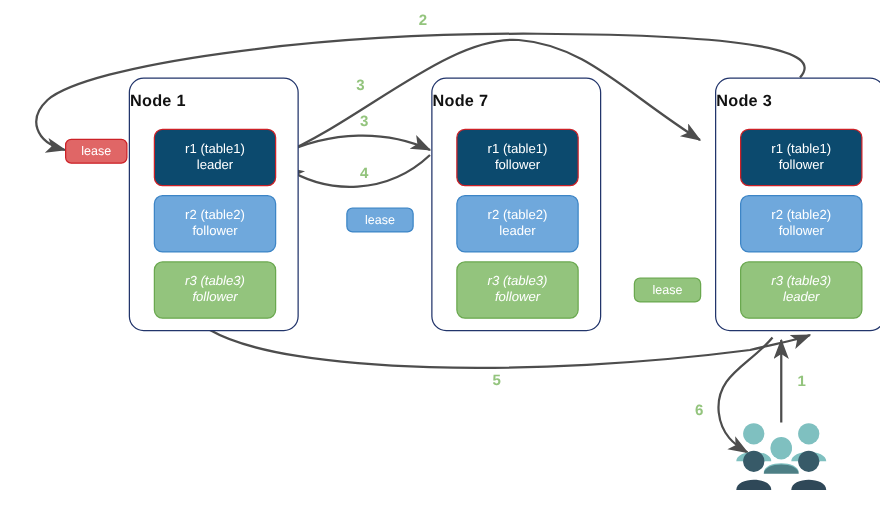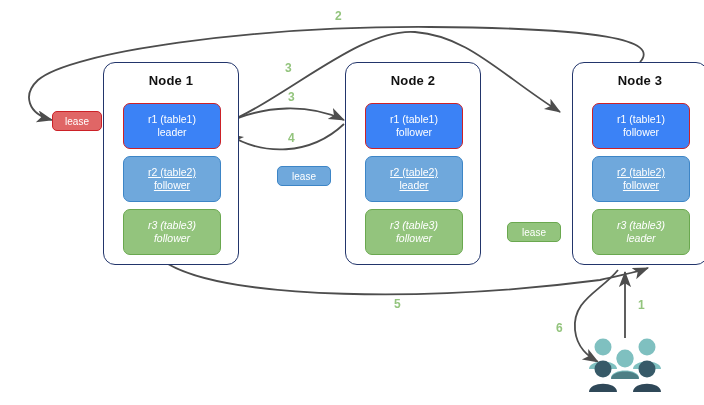--- a/index.html
+++ b/index.html
@@ -24,21 +24,20 @@
     pointer-events: none;
   }
   .node {
     position: absolute;
     box-sizing: border-box;
     border: 1.6px solid #22356b;
     border-radius: 12px;
     background: #ffffff;
   }
   .node-title {
-    text-align: center;
     font-size: 13px;
     font-weight: bold;
     color: #111111;
     margin-top: 10px;
     letter-spacing: .2px;
   }
   .replica {
     position: absolute;
     left: 19px;
     width: 98px;
@@ -47,22 +46,22 @@
     border-radius: 7px;
     display: flex;
     flex-direction: column;
     align-items: center;
     justify-content: center;
     color: #ffffff;
     font-size: 10.5px;
     line-height: 13px;
     text-align: center;
   }
-  .rep-red   { background: #3b82f6; border: 1.5px solid #cc2127; }
-  .rep-blue  { background: #6fa8dc; border: 1.5px solid #3d85c6; text-decoration: underline; }
+  .rep-red   { background: #0c4a6e; border: 1.5px solid #cc2127; }
+  .rep-blue  { background: #6fa8dc; border: 1.5px solid #3d85c6; }
   .rep-green { background: #93c47d; border: 1.5px solid #6aa84f; font-style: italic; }
   .lease {
     position: absolute;
     box-sizing: border-box;
     border-radius: 5px;
     color: #ffffff;
     font-size: 10px;
     display: flex;
     align-items: center;
     justify-content: center;
@@ -123,21 +122,21 @@
       <span>r2 (table2)</span>
       <span>follower</span>
     </div>
     <div class="replica rep-green" style="top:146px;">
       <span>r3 (table3)</span>
       <span>follower</span>
     </div>
   </div>
 
   <div class="node" style="left:345px; top:62px; width:136px; height:203px;">
-    <div class="node-title">Node 2</div>
+    <div class="node-title">Node 7</div>
     <div class="replica rep-red" style="top:40px;">
       <span>r1 (table1)</span>
       <span>follower</span>
     </div>
     <div class="replica rep-blue" style="top:93px;">
       <span>r2 (table2)</span>
       <span>leader</span>
     </div>
     <div class="replica rep-green" style="top:146px;">
       <span>r3 (table3)</span>

